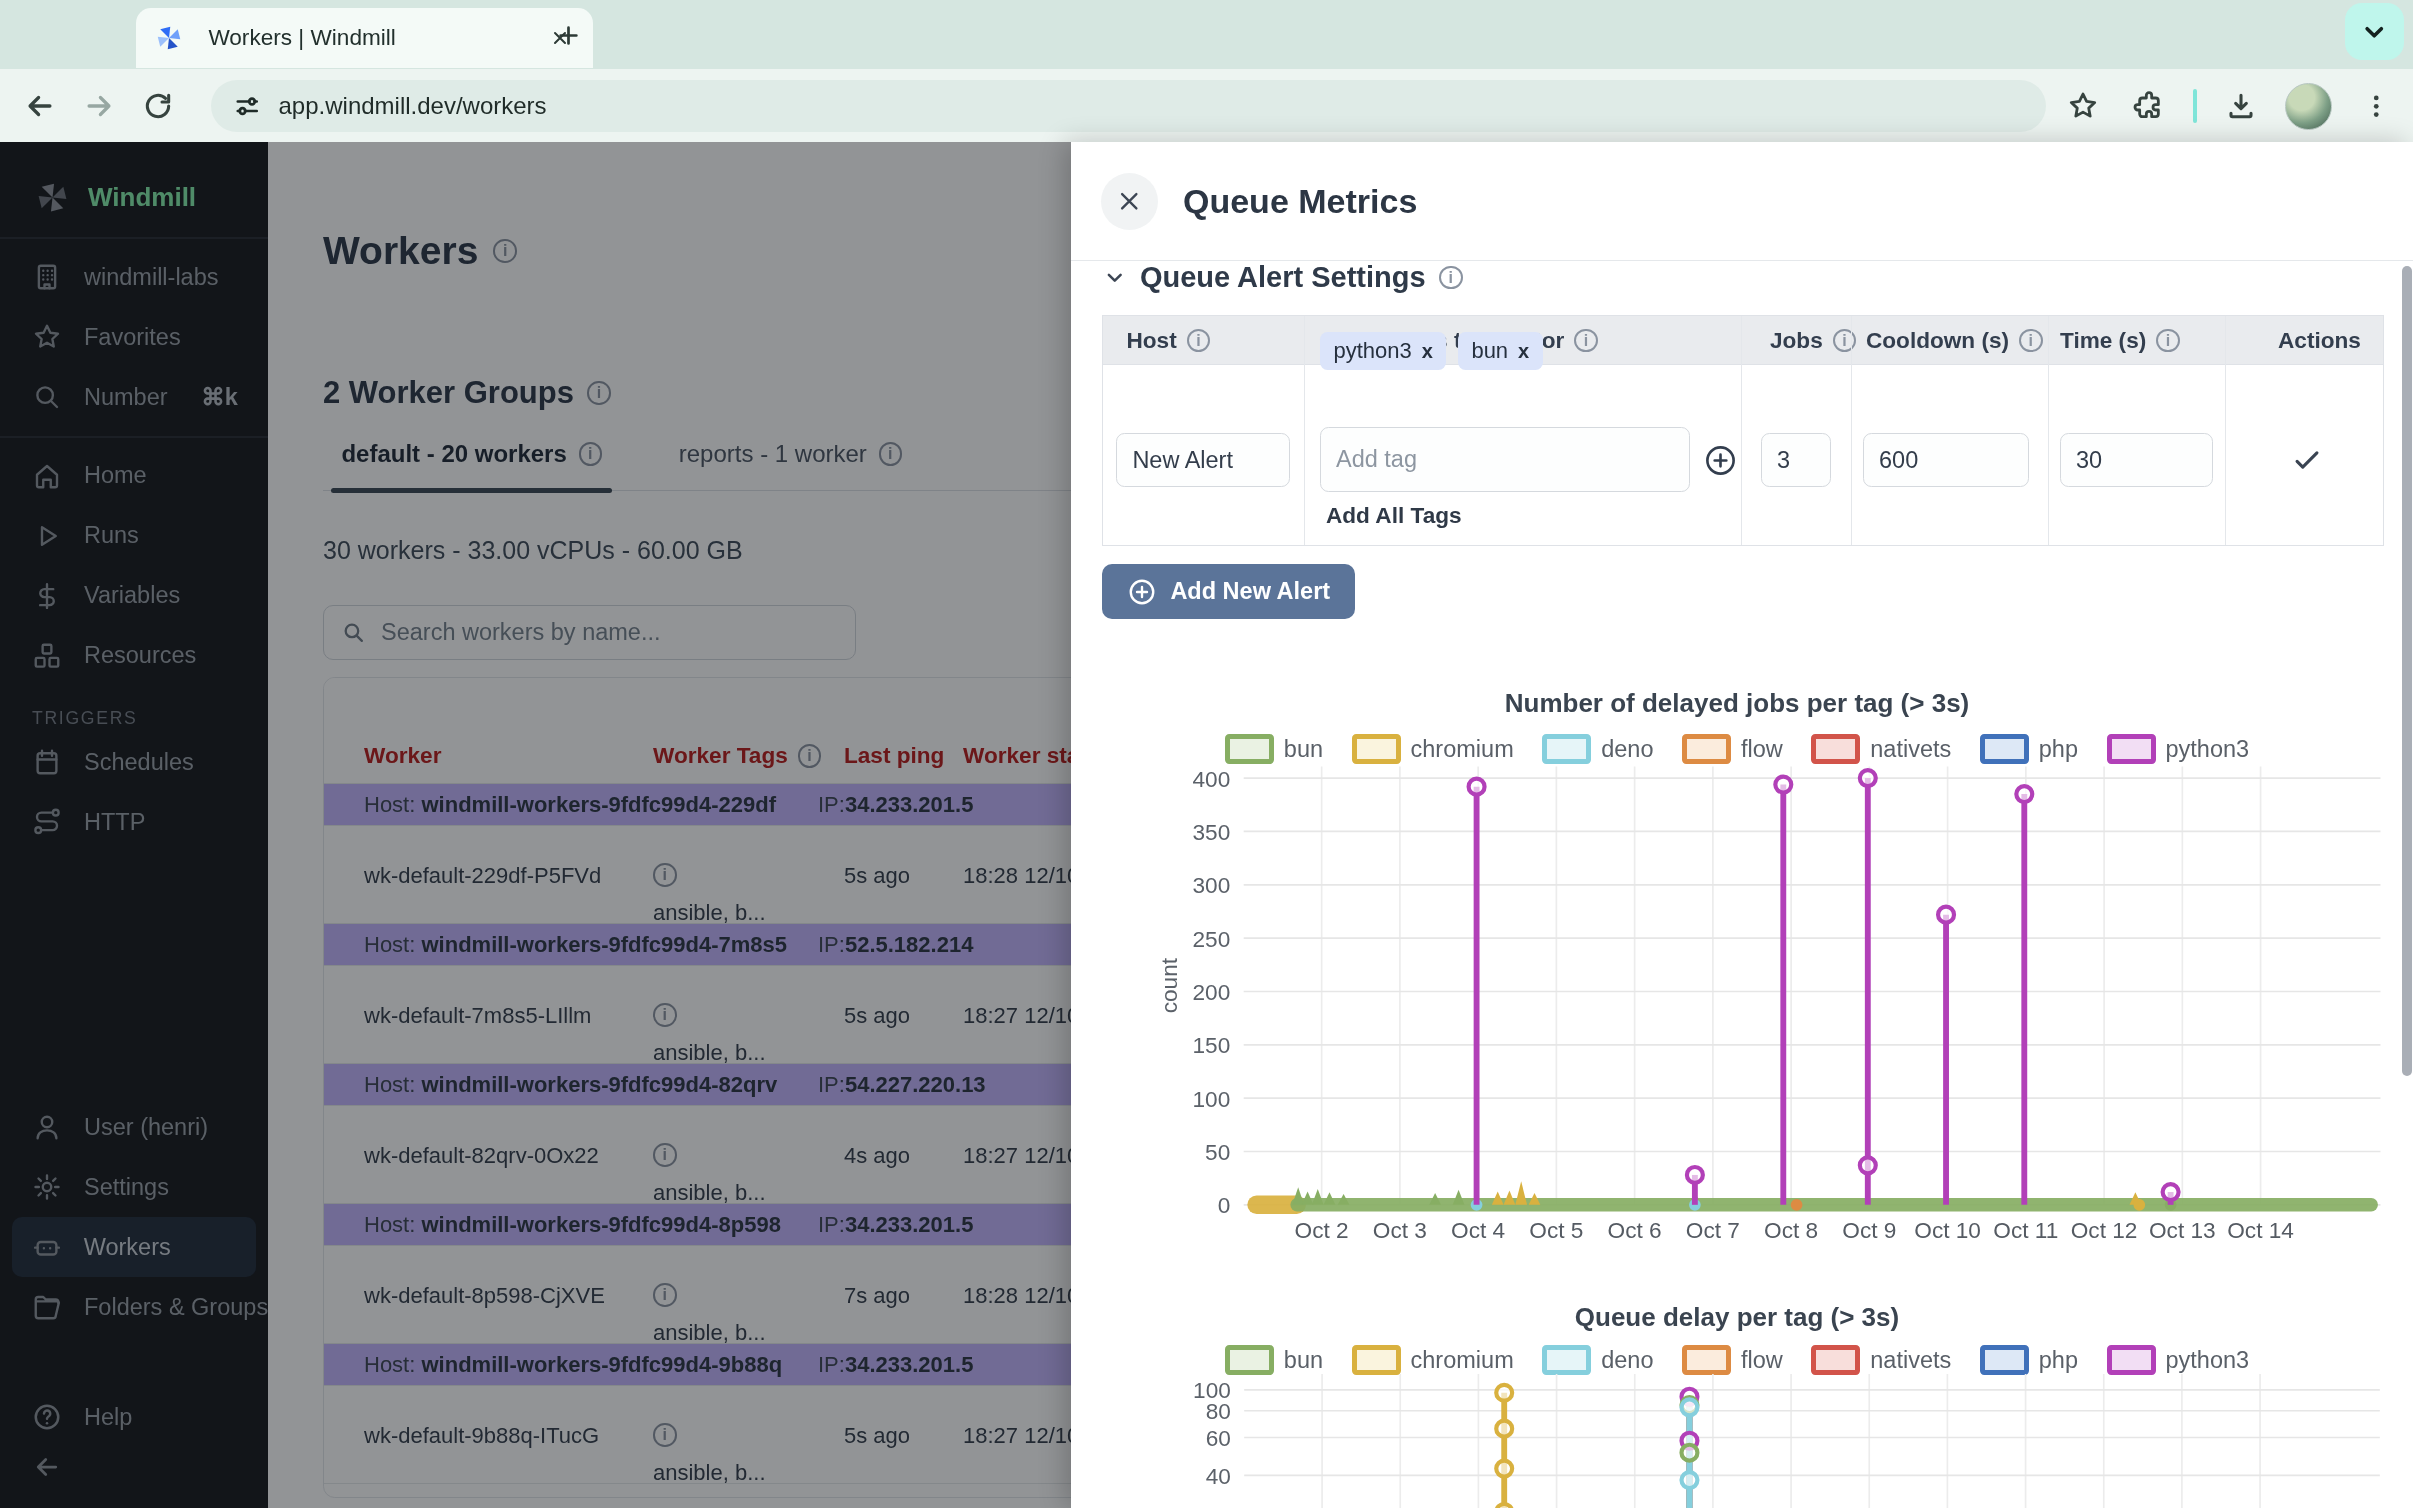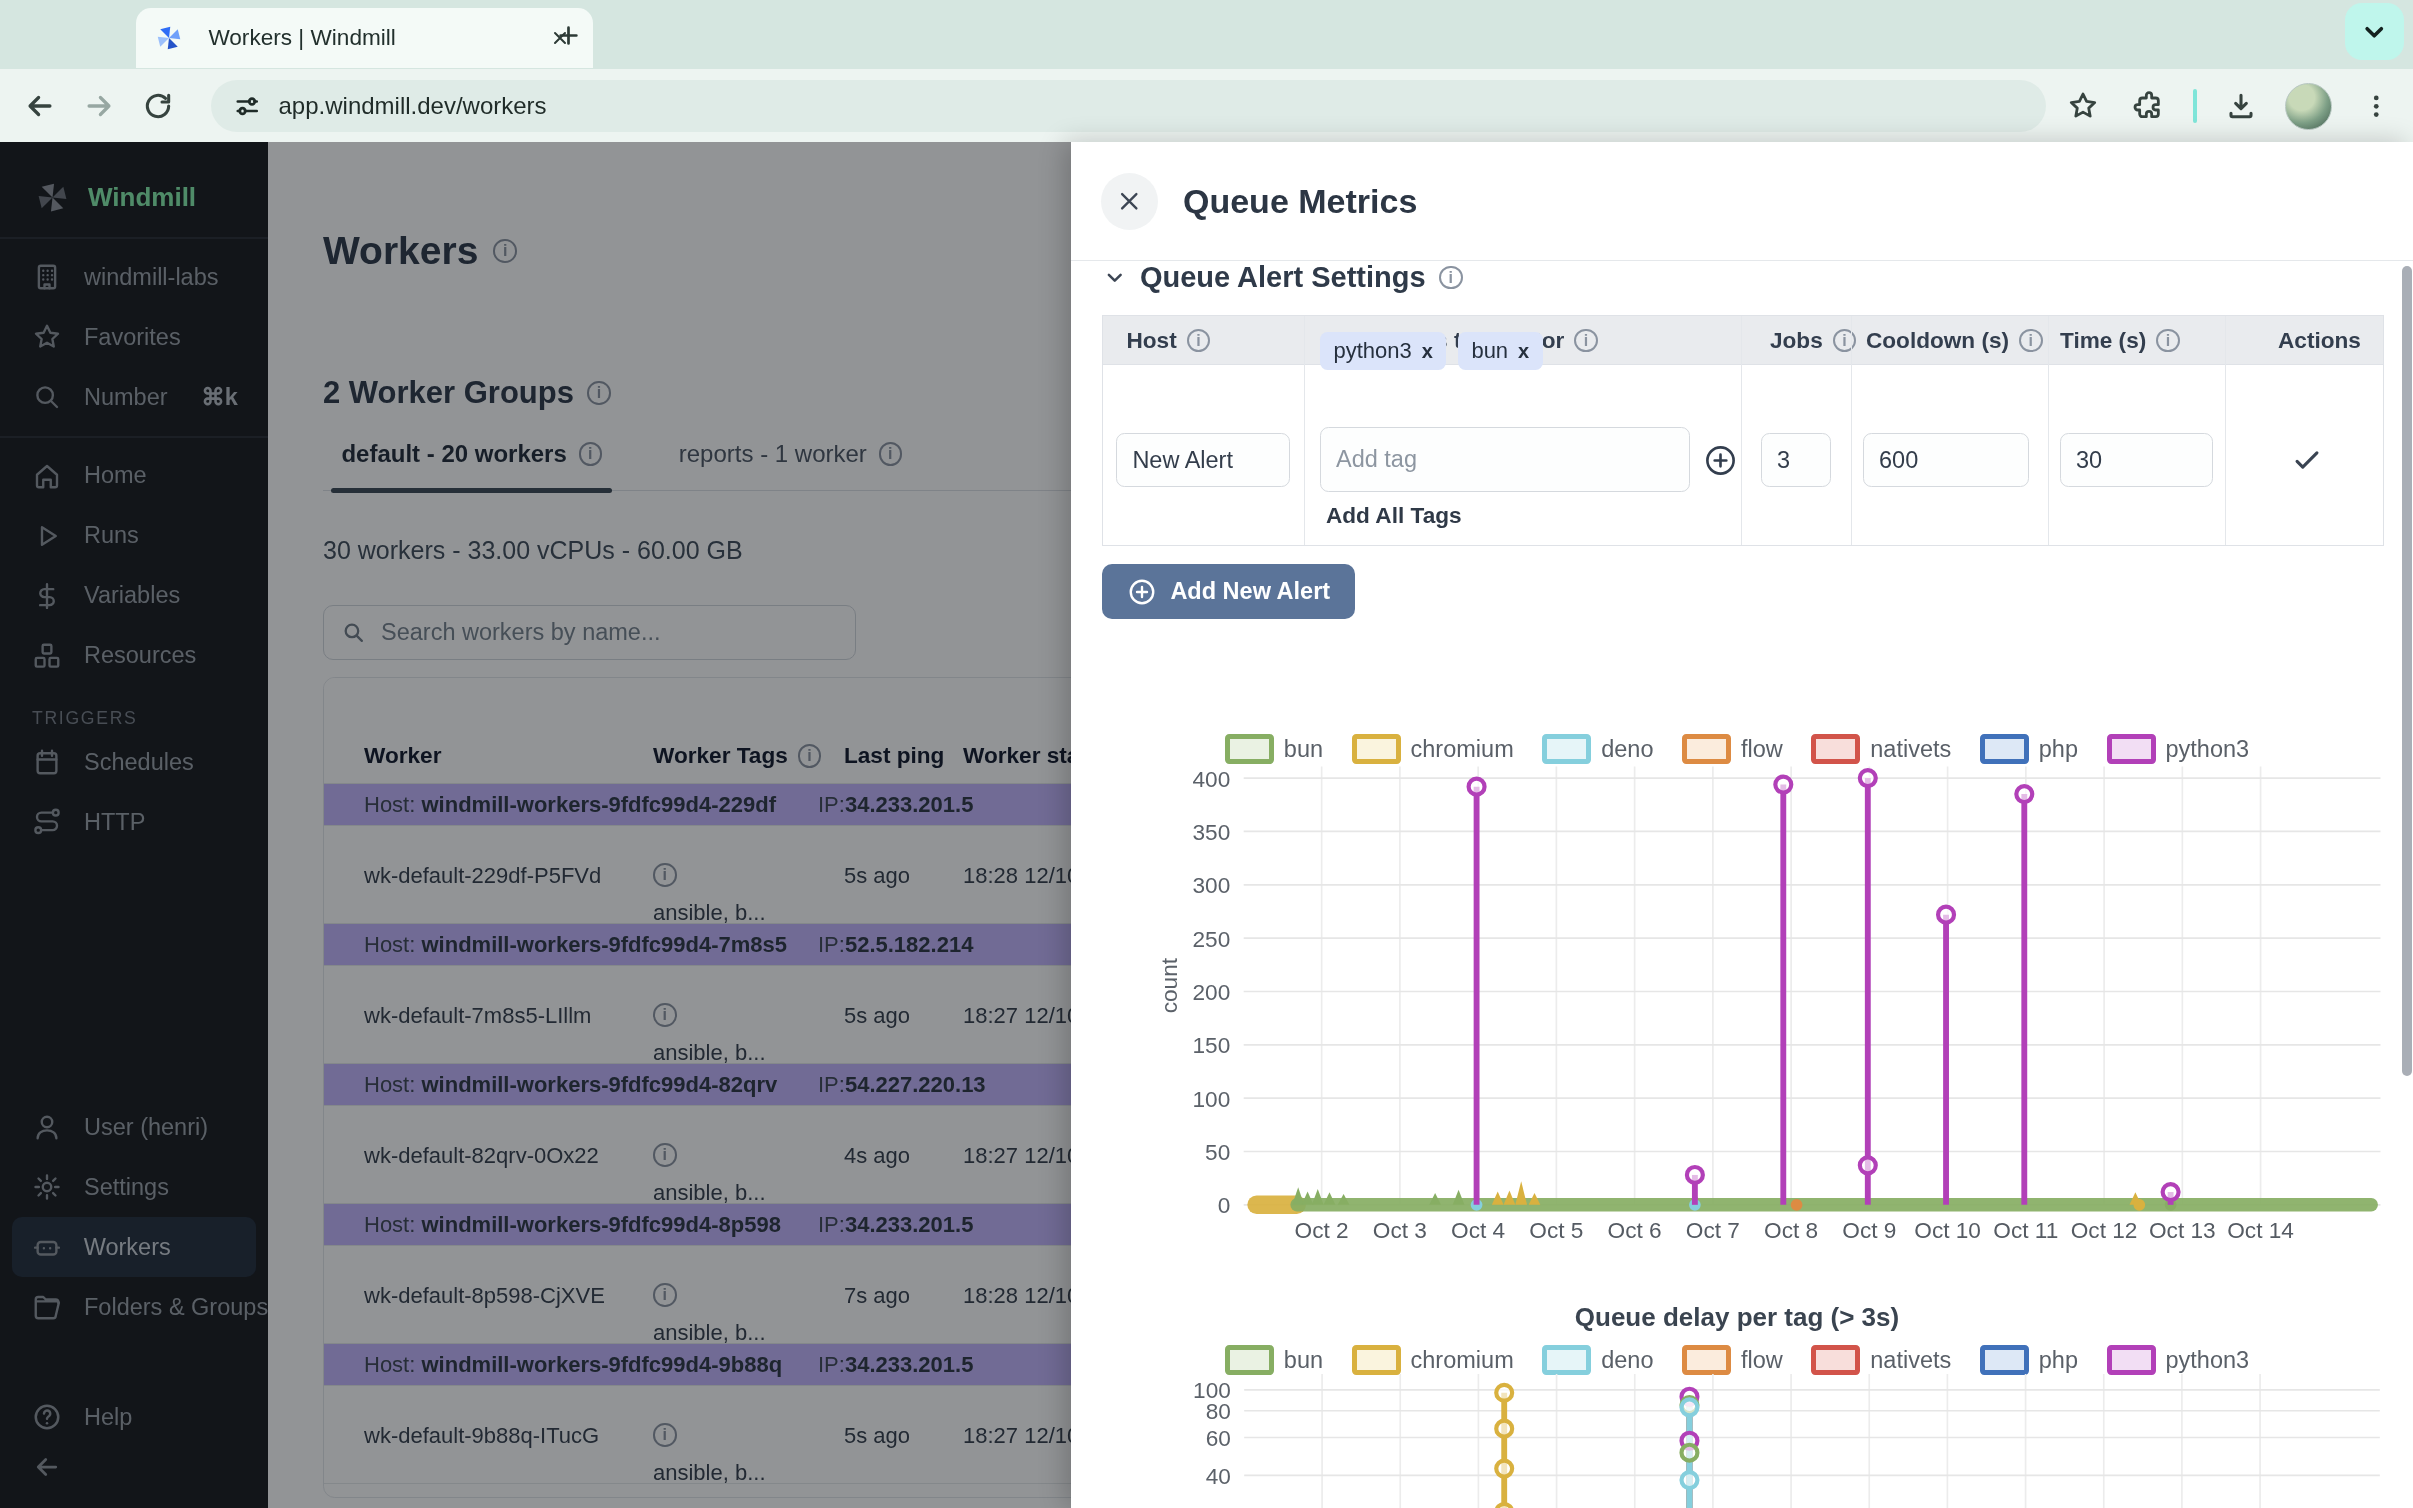--- a/index.html
+++ b/index.html
@@ -48,21 +48,21 @@
   .tabsrow{position:absolute;left:55px;top:298px;width:1006px;border-bottom:1.7px solid #dde1e6;display:flex;gap:70px;padding-left:15px}
   .ptab{display:flex;align-items:center;gap:11.7px;font-size:24px;color:#4b5563;padding:0 3.4px 22px 3.4px;position:relative;cursor:pointer}
   .ptab.active{color:#1f2937;font-weight:600}
   .ptab.active::after{content:"";position:absolute;left:-6.7px;right:-6.7px;bottom:-2.5px;height:5px;background:#3b4754;border-radius:2.5px}
   .summary{position:absolute;left:55px;top:394px;font-size:25px;color:#3f4b59}
   .searchbox{position:absolute;left:55px;top:463px;width:533px;height:55px;border:1.7px solid #d2d7dd;border-radius:10px;display:flex;align-items:center;gap:15px;padding:0 17px;color:#6f7a86;background:#fff}
   .searchbox input{border:none;outline:none;font-size:23.5px;color:#3b4653;background:transparent;width:100%;font-family:inherit}
   .searchbox input::placeholder{color:#76818d}
   .wcard{position:absolute;left:55px;top:535px;width:855px;height:821px;border:1.7px solid #e2e5e9;border-radius:11.7px;overflow:hidden;background:#fff}
   .wc-head{position:absolute;left:0;top:0;width:100%;height:106px;background:#fff;border-bottom:1.7px solid #e6e9ec}
-  .wc-col{position:absolute;top:65px;font-size:22.6px;font-weight:600;color:#0f172a;display:flex;gap:10px;align-items:center;white-space:nowrap}
+  .wc-col{position:absolute;top:65px;font-size:22.6px;font-weight:600;color:#b91c1c;display:flex;gap:10px;align-items:center;white-space:nowrap}
   .hrow{position:absolute;left:0;width:100%;height:42px;background:#c4b5fd;border-bottom:0.8px solid #e6e9ec;font-size:22px;color:#3d4654;display:flex;align-items:center}
   .hrow b{font-weight:bold;color:#2d3644}
   .wrow{position:absolute;left:0;width:100%;height:98px;border-bottom:0.8px solid #e6e9ec;font-size:22px;color:#333d4b}
   .wrow span{position:absolute;top:37px;white-space:nowrap}
   .cellflex{display:flex;align-items:center;gap:10px}
 
   .overlay{position:absolute;left:0;top:0;width:1071px;height:1366px;background:rgba(14,17,23,.45)}
 
   
   .drawer{position:absolute;left:1071px;top:0;width:1343px;height:1366px;background:#fff;box-shadow:-8.4px 0 25px rgba(0,0,0,.2);overflow:hidden}
@@ -535,20 +535,21 @@
     </div>
 
     <button class="addalert" style="background: rgb(91, 116, 153);">
       <svg width="30" height="30" viewBox="0 0 24 24" fill="none" stroke="#fff" stroke-width="1.9" stroke-linecap="round">
           <circle cx="12" cy="12" r="9"></circle>
           <path d="M12 8v8M8 12h8"></path>
         </svg>
       <span>Add New Alert</span>
     </button>
 
+    <div class="chart-title" style="top:546px">Number of delayed jobs per tag (&gt; 3s)</div>
     <div class="legend" style="top:592px">
         <div class="lg-item">
           <span class="lg-sw" style="border-color:#87ae63;background:#eaf2e3"></span>
           <span>bun</span>
         </div>
         <div class="lg-item">
           <span class="lg-sw" style="border-color:#d9b13f;background:#faf4de"></span>
           <span>chromium</span>
         </div>
         <div class="lg-item">

